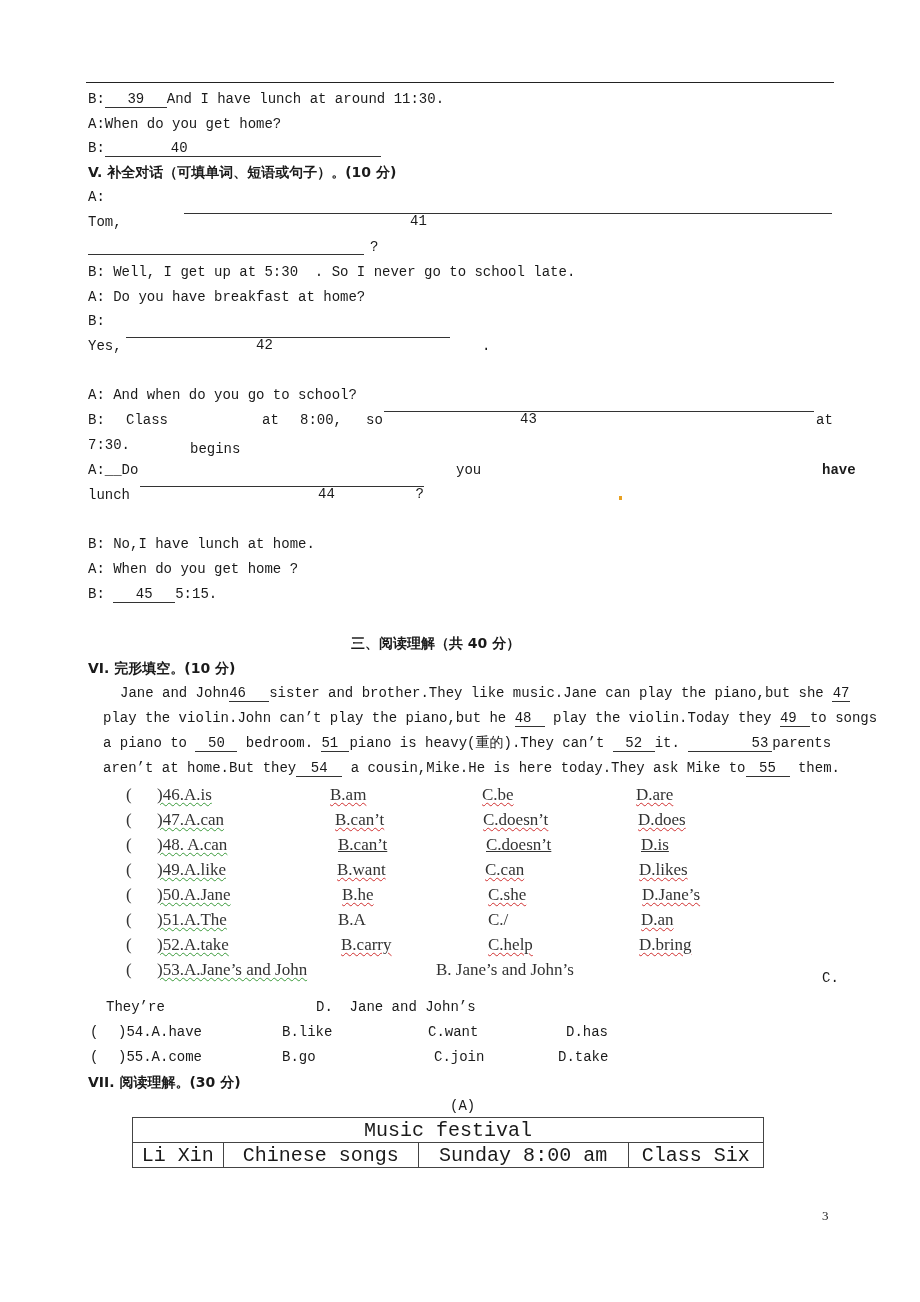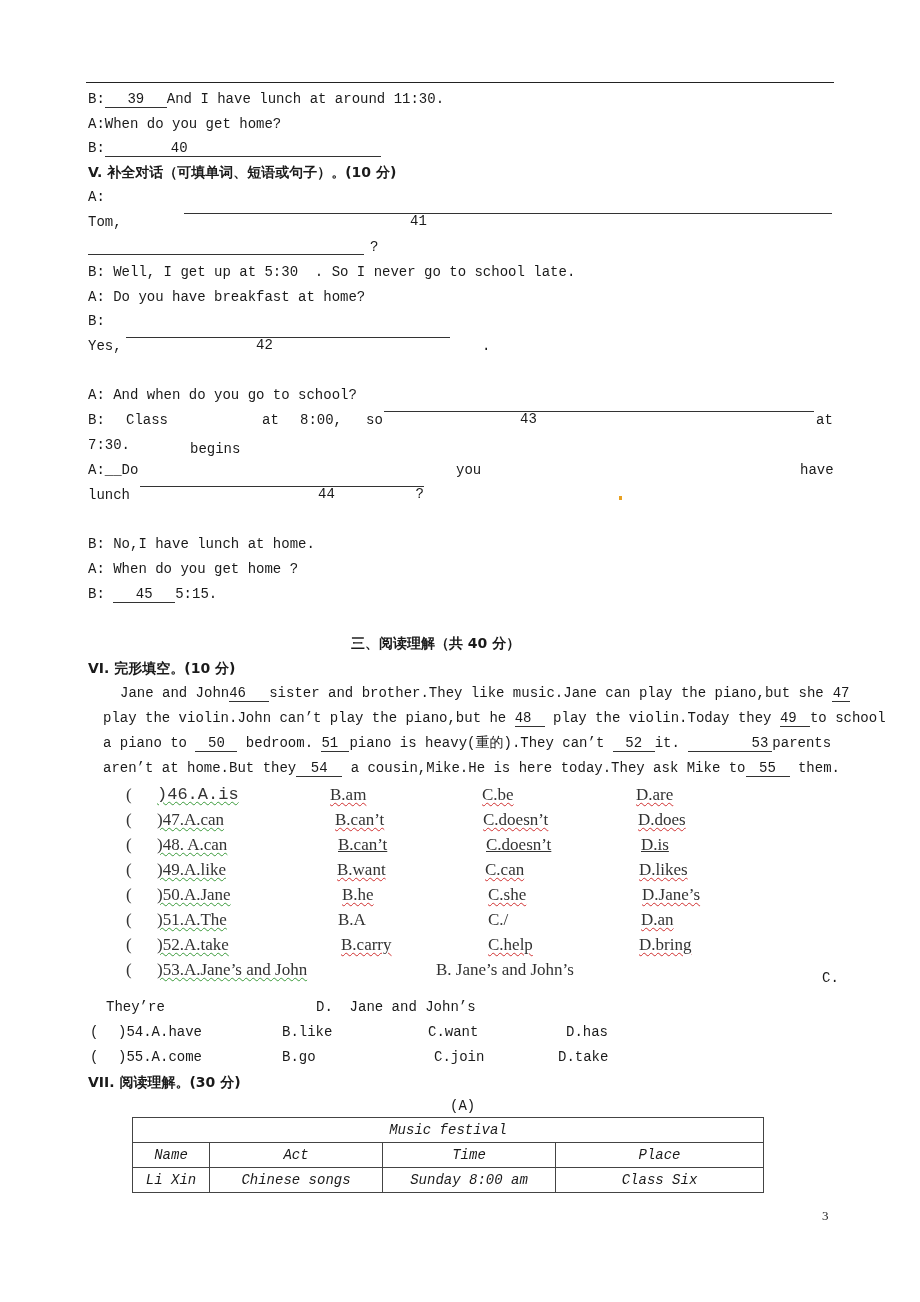--- a/index.html
+++ b/index.html
@@ -6,21 +6,21 @@
   body { width: 920px; height: 1302px; position: relative; overflow: hidden;
          font-family: "Liberation Mono", "DejaVu Sans Mono", monospace; color: #1a1a1a; font-size: 14px; }
   .abs { position: absolute; white-space: pre; line-height: 18px; }
   .top-rule { position: absolute; left: 86px; top: 82px; width: 748px; height: 0; border-top: 1.5px solid #222; }
   .bold { font-weight: bold; font-family: "DejaVu Sans", "Liberation Sans", sans-serif; font-size: 14px; }
   .blank { display: inline-block; border-bottom: 1px solid #333; text-align: center; line-height: 16px; }
   .serif { font-family: "Liberation Serif", "DejaVu Serif", serif; font-size: 17px; color: #333; }
   .wavy-g { text-decoration: underline wavy #3a9a3a; text-decoration-thickness: 1px; text-underline-offset: 2px; }
   .wavy-r { text-decoration: underline wavy #d03030; text-decoration-thickness: 1px; text-underline-offset: 2px; }
   table.music { position: absolute; left: 132px; top: 1117px; width: 632px; border-collapse: collapse;
-               font-family: "Liberation Mono", monospace; font-size: 14px; font-style: italic; }
+               font-family: "Liberation Mono", monospace; font-size: 20px; }
   table.music td { border: 1.5px solid #444; text-align: center; height: 24px; padding: 0; }
   .pagenum { position: absolute; left: 822px; top: 1208px; font-family: "Liberation Serif", serif; font-size: 13px; }
   .dot { position: absolute; width: 3px; height: 4px; background: #e8a020; }
 </style>
 </head>
 <body>
 
 <div class="top-rule"></div>
 
 <div class="abs" style="left:88px;top:90px;"><span>B:</span><span class="blank" style="width:62px;">39</span><span>And I have lunch at around 11:30.</span></div>
@@ -46,40 +46,40 @@
 <div class="abs" style="left:190px;top:392px;margin-top:48px;">begins</div>
 <div class="abs" style="left:262px;top:411px;">at</div>
 <div class="abs" style="left:300px;top:411px;">8:00,</div>
 <div class="abs" style="left:366px;top:411px;">so</div>
 <div class="blank abs" style="left:384px;top:411px;width:430px;"><span style="position:absolute;left:136px;">43</span></div>
 <div class="abs" style="left:816px;top:411px;">at</div>
 <div class="abs" style="left:88px;top:436px;">7:30.</div>
 
 <div class="abs" style="left:88px;top:461px;">A:__Do</div>
 <div class="abs" style="left:456px;top:461px;">you</div>
-<div class="abs" style="left:800px;top:461px;">have</div>
+<div class="abs" style="left:822px;top:461px;font-weight:bold;">have</div>
 <div class="abs" style="left:88px;top:486px;">lunch</div>
 <div class="blank abs" style="left:140px;top:486px;width:284px;"><span style="position:absolute;left:178px;">44</span><span style="position:absolute;right:0;">?</span></div>
 <div class="dot" style="left:619px;top:496px;"></div>
 
 <div class="abs" style="left:88px;top:535px;">B: No,I have lunch at home.</div>
 <div class="abs" style="left:88px;top:560px;">A: When do you get home ?</div>
 <div class="abs" style="left:88px;top:585px;"><span>B:</span> <span class="blank" style="width:62px;">45</span><span>5:15.</span></div>
 
 <div class="abs bold" style="left:351px;top:634px;">三、阅读理解（共 40 分）</div>
 <div class="abs bold" style="left:88px;top:659px;">VI. 完形填空。(10 分)</div>
 
 <div class="abs" style="left:120px;top:684px;"><span>Jane and John</span><span class="blank" style="width:40px;text-align:left;">46</span><span>sister and brother.They like music.Jane can play the piano,but she</span> <span class="blank" style="width:18px;">47</span></div>
-<div class="abs" style="left:103px;top:709px;"><span>play the violin.John can’t play the piano,but he</span> <span class="blank" style="width:30px;text-align:left;">48</span> <span>play the violin.Today they</span> <span class="blank" style="width:30px;text-align:left;">49</span><span>to school</span></div>
+<div class="abs" style="left:103px;top:709px;"><span>play the violin.John can’t play the piano,but he</span> <span class="blank" style="width:30px;text-align:left;">48</span> <span>play the violin.Today they</span> <span class="blank" style="width:30px;text-align:left;">49</span><span>to songs</span></div>
 <div class="abs" style="left:103px;top:734px;"><span>a piano to</span> <span class="blank" style="width:42px;">50</span> <span>bedroom.</span> <span class="blank" style="width:28px;text-align:left;">51</span><span>piano is heavy(重的).They can’t</span> <span class="blank" style="width:42px;">52</span><span>it.</span> <span class="blank" style="width:84px;text-align:right;padding-right:4px;box-sizing:border-box;">53</span><span>parents</span></div>
 <div class="abs" style="left:103px;top:759px;"><span>aren’t at home.But they</span><span class="blank" style="width:46px;">54</span> <span>a cousin,Mike.He is here today.They ask Mike to</span><span class="blank" style="width:44px;">55</span> <span>them.</span></div>
 
 <div class="serif">
   <div class="abs" style="left:126px;top:786px;">(</div>
-  <div class="abs wavy-g" style="left:157px;top:786px;font-family:Liberation Mono, monospace;">)46.A.is</div>
+  <div class="abs wavy-g" style="left:157px;top:786px;">)46.A.is</div>
   <div class="abs wavy-r" style="left:330px;top:786px;">B.am</div>
   <div class="abs wavy-r" style="left:482px;top:786px;">C.be</div>
   <div class="abs wavy-r" style="left:636px;top:786px;">D.are</div>
 
   <div class="abs" style="left:126px;top:811px;">(</div>
   <div class="abs wavy-g" style="left:157px;top:811px;">)47.A.can</div>
   <div class="abs wavy-r" style="left:335px;top:811px;">B.can’t</div>
   <div class="abs wavy-r" style="left:483px;top:811px;">C.doesn’t</div>
   <div class="abs wavy-r" style="left:638px;top:811px;">D.does</div>
 
@@ -135,26 +135,20 @@
 
 <div class="abs bold" style="left:88px;top:1073px;">VII. 阅读理解。(30 分)</div>
 <div class="abs" style="left:450px;top:1097px;">(A)</div>
 
 <table class="music">
   <tbody>
       <tr>
     <td colspan="4">Music festival</td>
   </tr>
   <tr>
-    <td style="width:76px;">Name</td>
-    <td style="width:172px;">Act</td>
-    <td style="width:172px;">Time</td>
-    <td>Place</td>
-  </tr>
-  <tr>
     <td>Li Xin</td>
     <td>Chinese songs</td>
     <td>Sunday 8:00 am</td>
     <td>Class Six</td>
   </tr>
 </tbody>
   </table>
 
 <div class="pagenum">3</div>
 

